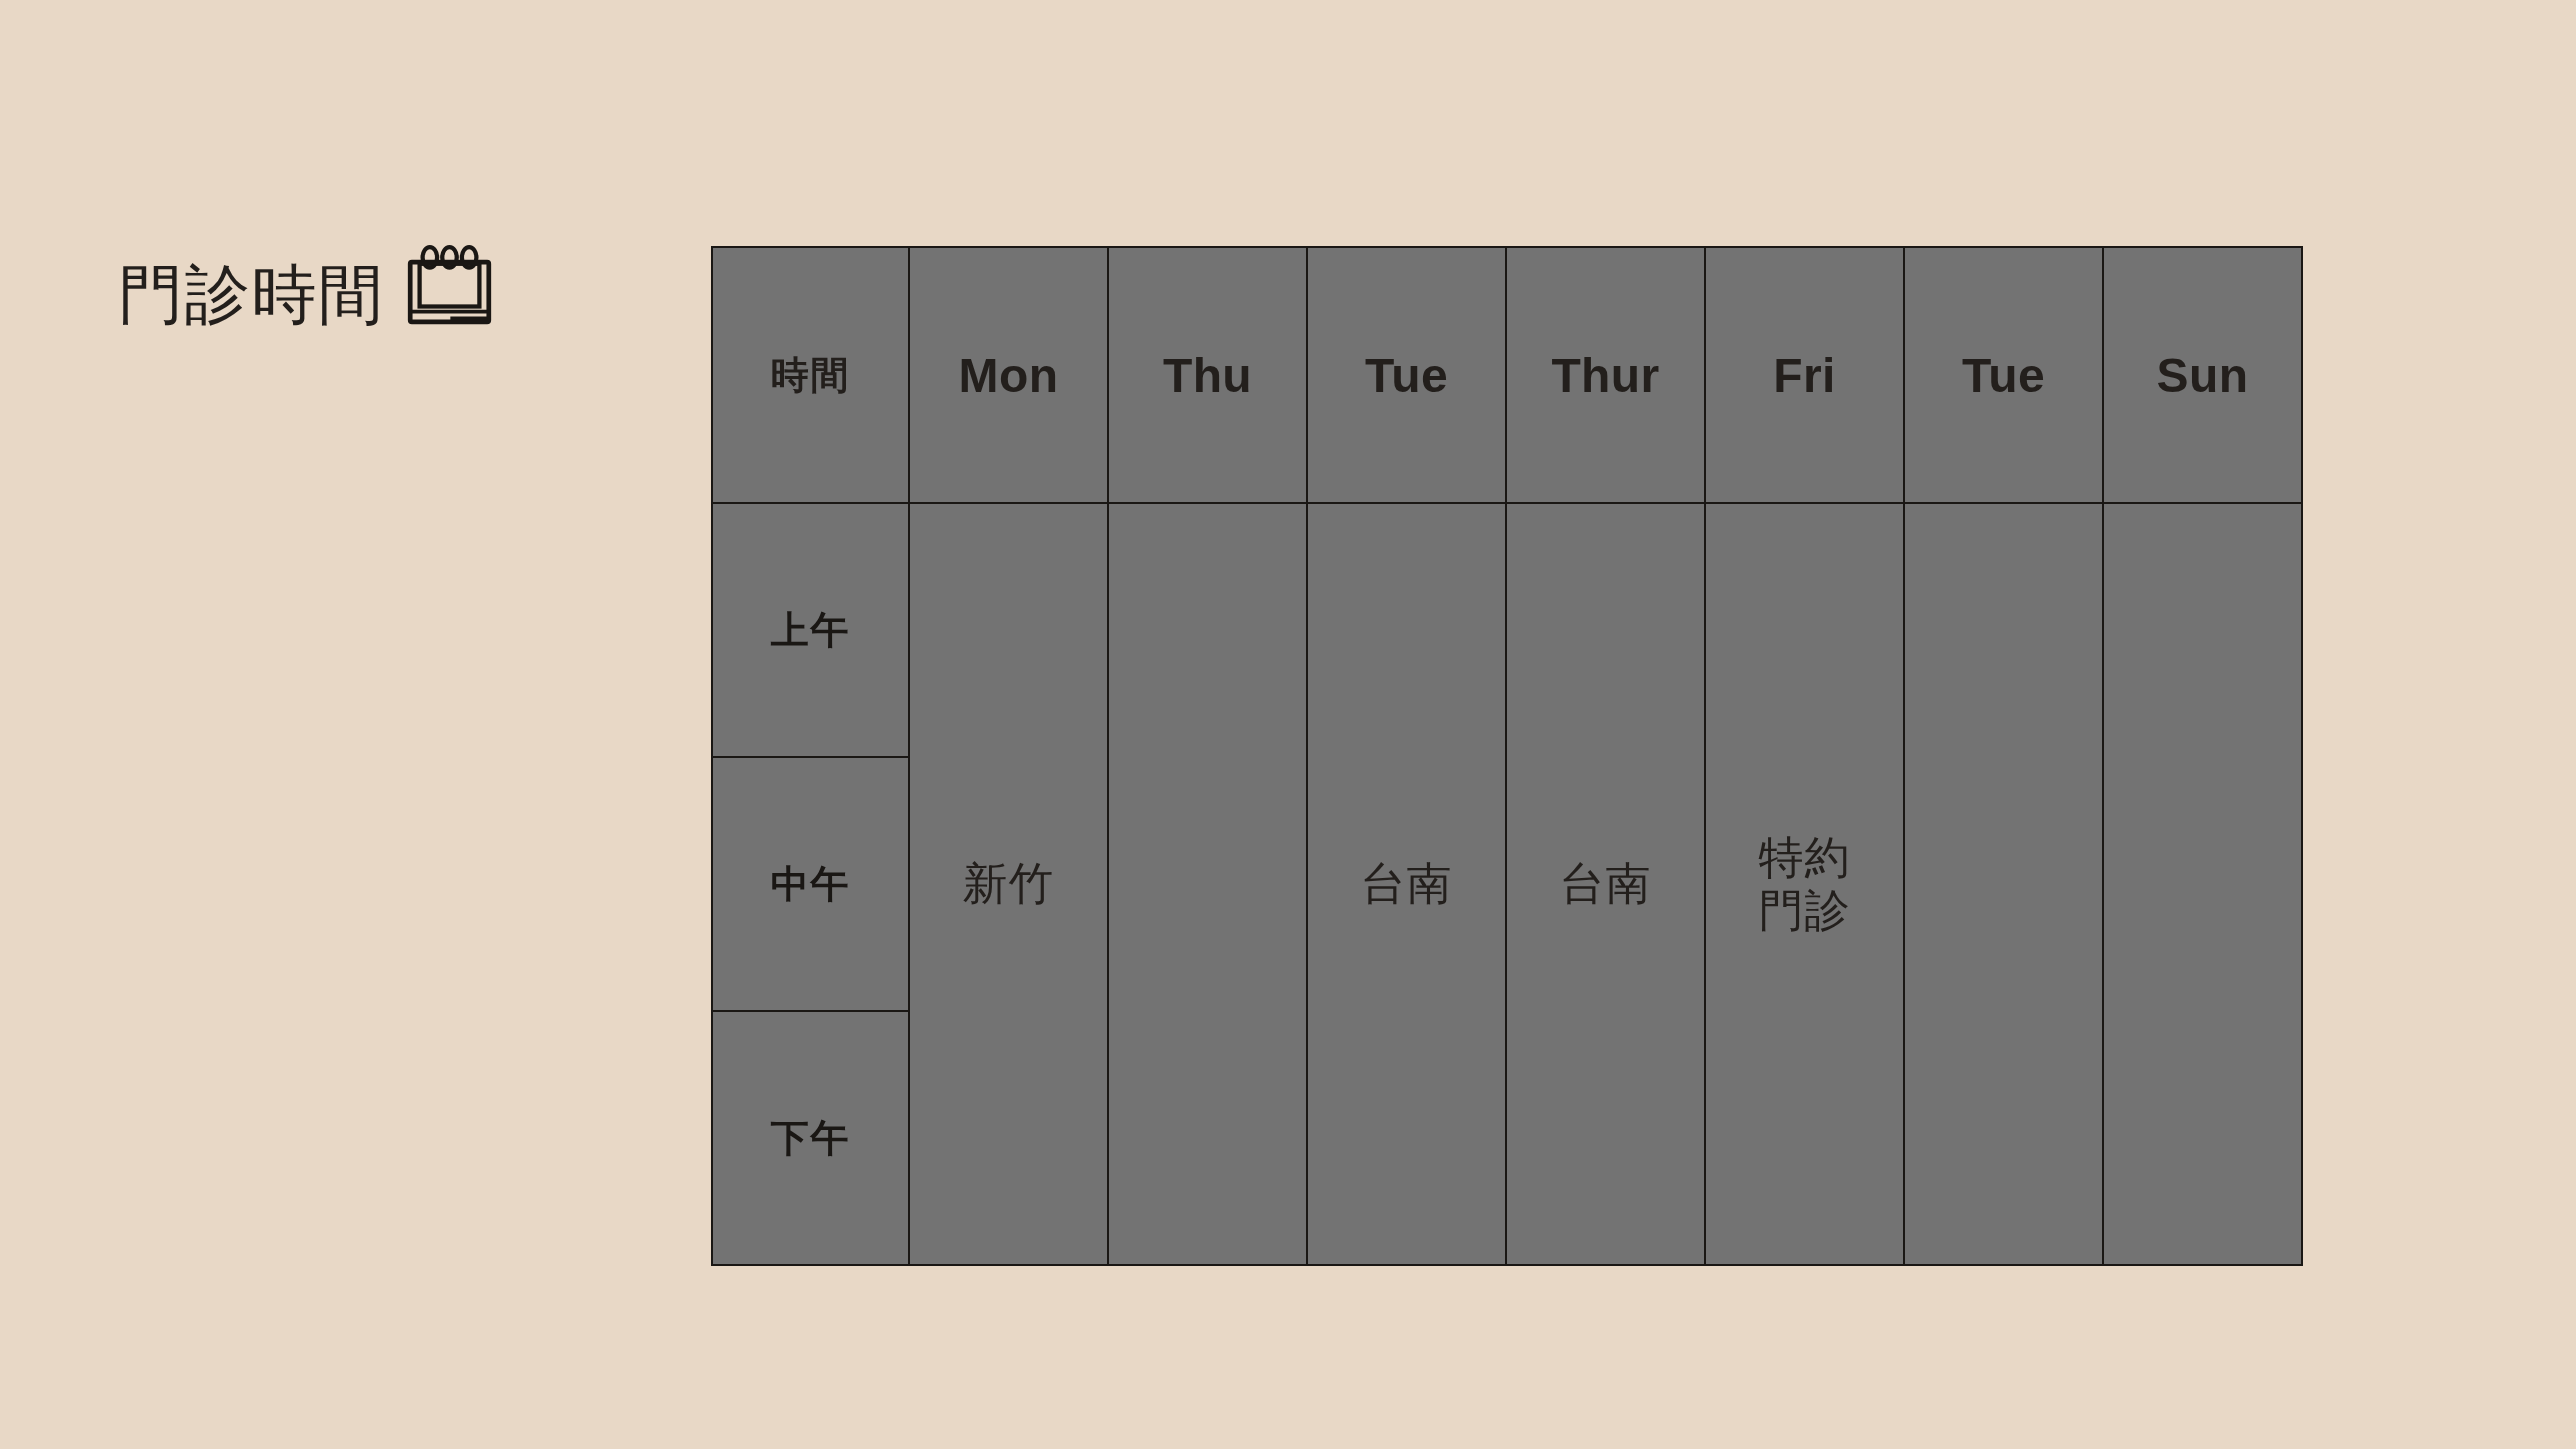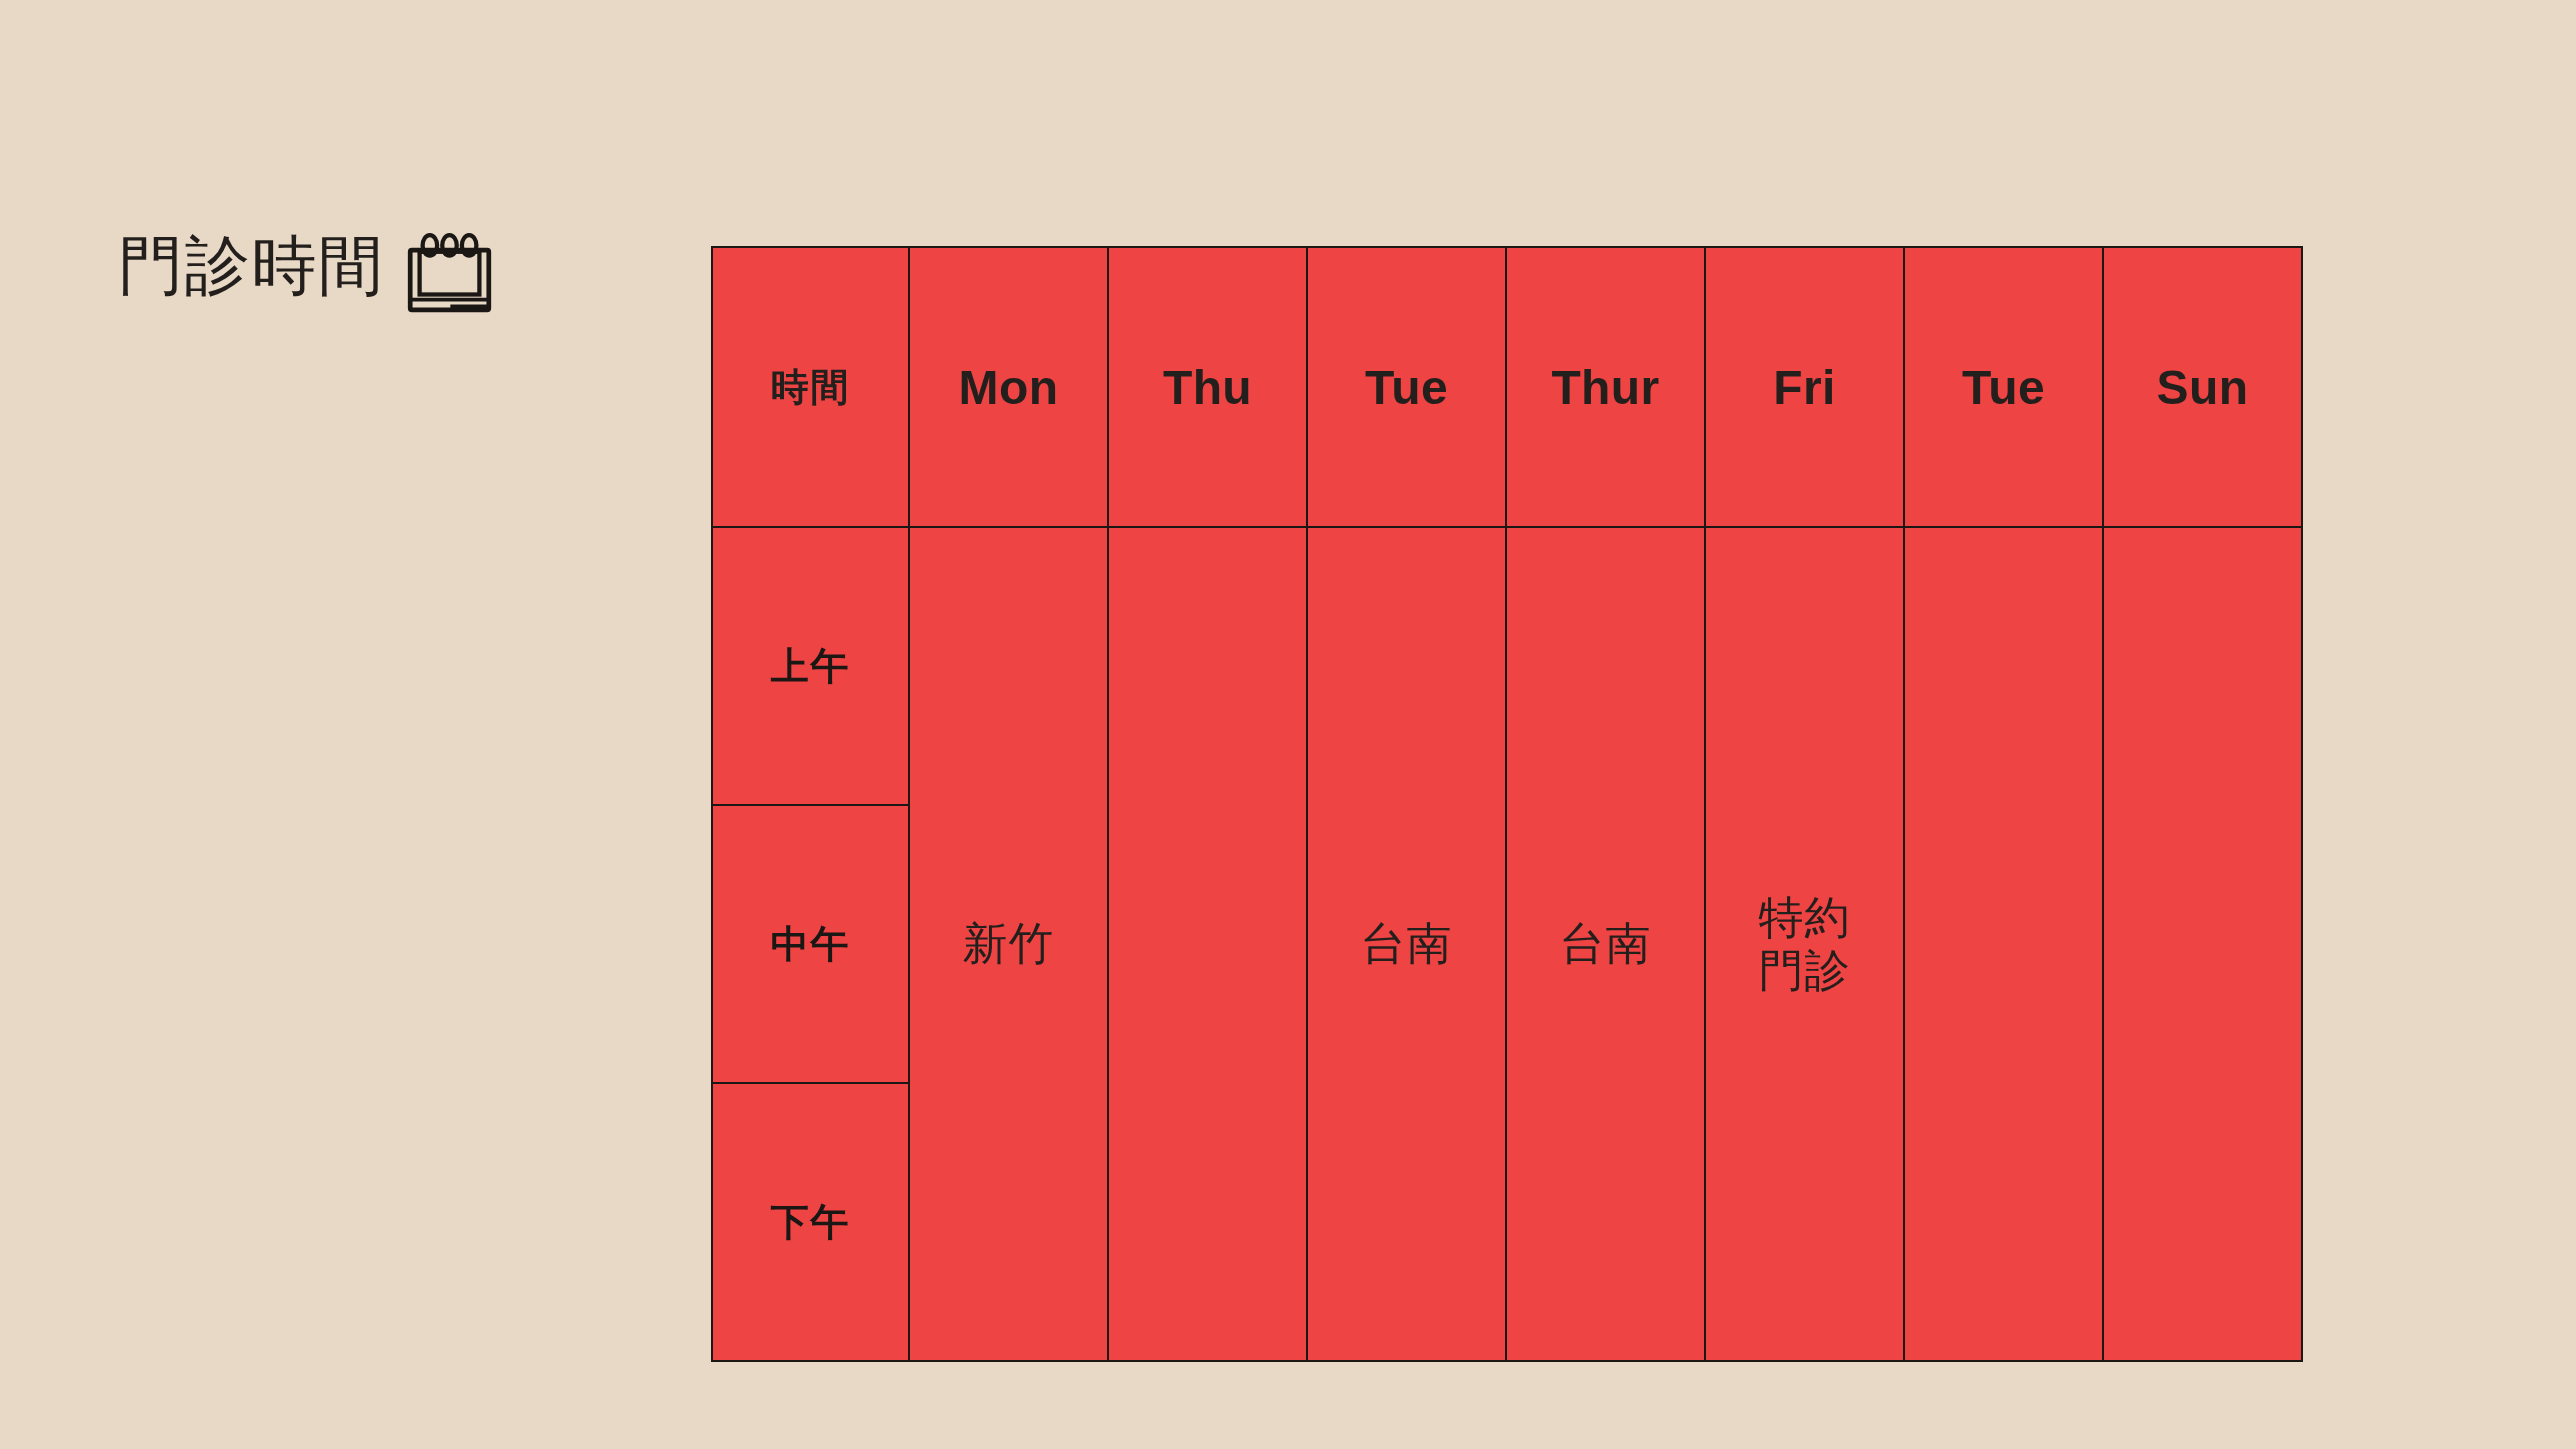--- a/index.html
+++ b/index.html
@@ -20,21 +20,21 @@
   
   #left-panel {
     position: absolute;
     left: 118px;
     top: 233px;
     width: 549px;
   }
 
   #title-row {
     display: flex;
-    align-items: flex-start;
+    align-items: flex-end;
     gap: 18px;
     height: 94px;
   }
 
   #page-title {
     font-size: 65px;
     line-height: 1.0;
     font-weight: 400;
     letter-spacing: 1.7px;
     color: #231f1c;
@@ -73,24 +73,24 @@
   #schedule-table {
     width: 100%;
     height: 100%;
     border-collapse: collapse;
     table-layout: fixed;
   }
 
   #schedule-table td,
   #schedule-table th {
     border: 2.6px solid #1a1714;
-    padding: 12px;
+    padding: 0;
     text-align: center;
     vertical-align: middle;
-    background: #ef4444;
+    background: #737373;
   }
 
   col.time-col { width: 197px; }
   col.day-col  { width: 199px; }
 
   .header-cell {
     height: 254px;
     font-size: 48px;
     font-weight: 700;
     color: #231f1c;

